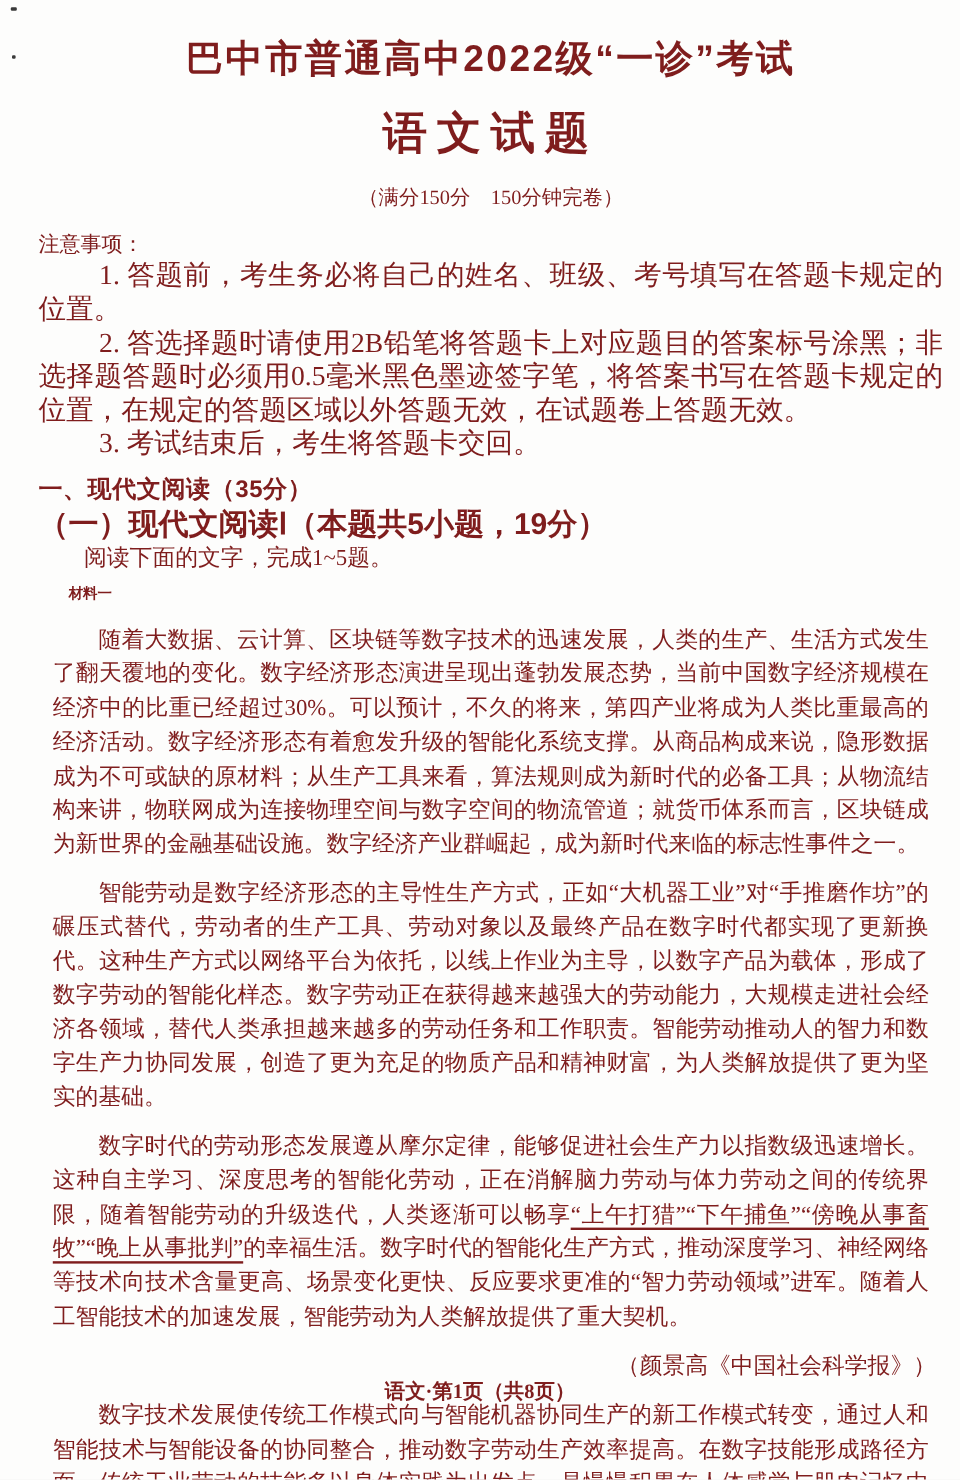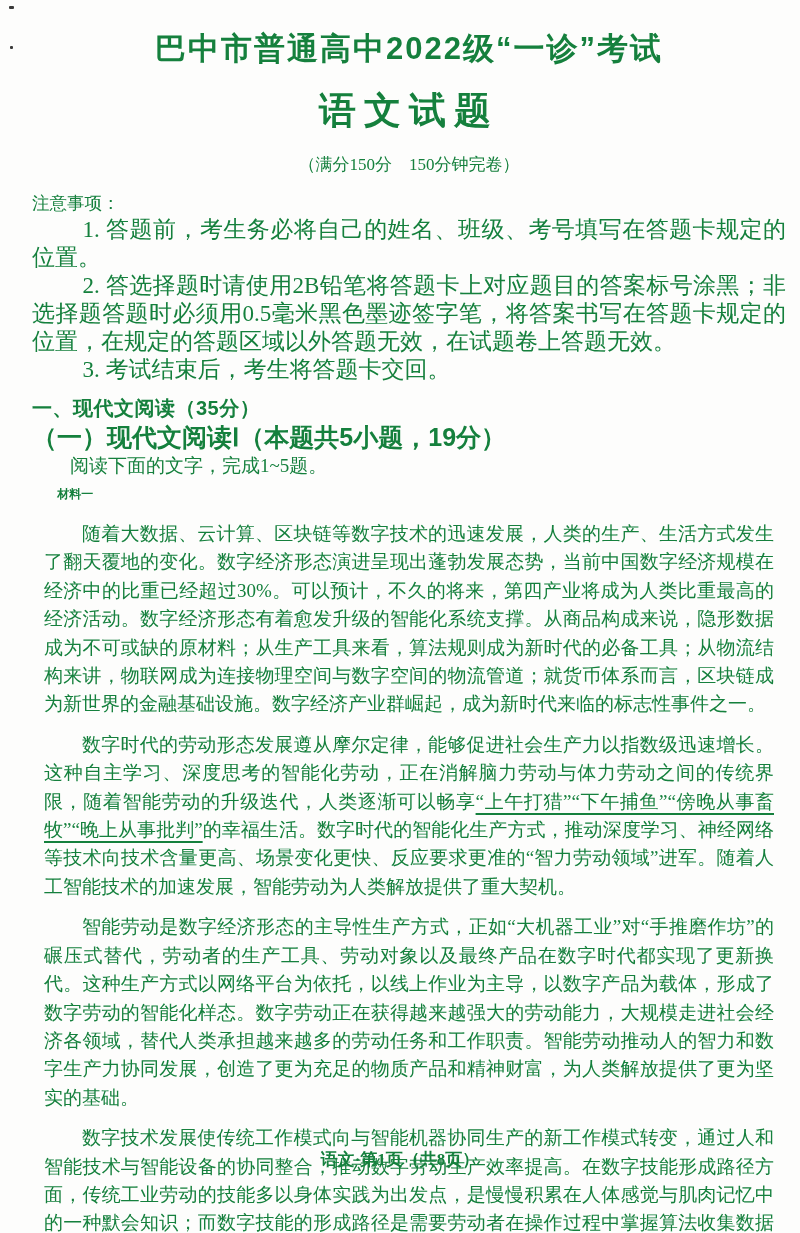--- a/index.html
+++ b/index.html
@@ -3,21 +3,21 @@
 <meta charset="utf-8">
 <style>
   html, body { margin: 0; padding: 0; }
   body { background: #e9e9e9; }
   .page {
     position: relative;
     width: 800px;
     height: 1233px;
     margin: 0 auto;
     background: #fdfdfc;
-    color: #15803d;
+    color: #7f1d1d;
     font-family: "Liberation Serif", serif;
     box-sizing: border-box;
     padding: 22px 14px 0 32px;
     overflow: hidden;
   }
   .exam-title {
     margin: 6px 0 0;
     text-align: center;
     font-family: "Liberation Sans", sans-serif;
     font-weight: 700;
@@ -135,21 +135,22 @@
     <p class="notice-item">3. 考试结束后，考生将答题卡交回。</p>
   </div>
 
   <div>
     <p class="section-heading">一、现代文阅读（35分）</p>
     <p class="subsection-heading">（一）现代文阅读Ⅰ（本题共5小题，19分）</p>
     <p class="instruction">阅读下面的文字，完成1~5题。</p>
 
     <p class="material-label">材料一</p>
     <p class="body-para">随着大数据、云计算、区块链等数字技术的迅速发展，人类的生产、生活方式发生了翻天覆地的变化。数字经济形态演进呈现出蓬勃发展态势，当前中国数字经济规模在经济中的比重已经超过30%。可以预计，不久的将来，第四产业将成为人类比重最高的经济活动。数字经济形态有着愈发升级的智能化系统支撑。从商品构成来说，隐形数据成为不可或缺的原材料；从生产工具来看，算法规则成为新时代的必备工具；从物流结构来讲，物联网成为连接物理空间与数字空间的物流管道；就货币体系而言，区块链成为新世界的金融基础设施。数字经济产业群崛起，成为新时代来临的标志性事件之一。</p>
+    <p class="body-para">智能劳动是数字经济形态的主导性生产方式，正如“大机器工业”对“手推磨作坊”的碾压式替代，劳动者的生产工具、劳动对象以及最终产品在数字时代都实现了更新换代。这种生产方式以网络平台为依托，以线上作业为主导，以数字产品为载体，形成了数字劳动的智能化样态。数字劳动正在获得越来越强大的劳动能力，大规模走进社会经济各领域，替代人类承担越来越多的劳动任务和工作职责。智能劳动推动人的智力和数字生产力协同发展，创造了更为充足的物质产品和精神财富，为人类解放提供了更为坚实的基础。</p>
     <p class="body-para"><span>数字时代的劳动形态发展遵从摩尔定律，能够促进社会生产力以指数级迅速增长。这种自主学习、深度思考的智能化劳动，正在消解脑力劳动与体力劳动之间的传统界限，随着智能劳动的升级迭代，人类逐渐可以畅享</span><span class="underlined">“上午打猎”“下午捕鱼”“傍晚从事畜牧”“晚上从事批判”</span><span>的幸福生活。数字时代的智能化生产方式，推动深度学习、神经网络等技术向技术含量更高、场景变化更快、反应要求更准的“智力劳动领域”进军。随着人工智能技术的加速发展，智能劳动为人类解放提供了重大契机。</span></p>
-    <p class="body-para">智能劳动是数字经济形态的主导性生产方式，正如“大机器工业”对“手推磨作坊”的碾压式替代，劳动者的生产工具、劳动对象以及最终产品在数字时代都实现了更新换代。这种生产方式以网络平台为依托，以线上作业为主导，以数字产品为载体，形成了数字劳动的智能化样态。数字劳动正在获得越来越强大的劳动能力，大规模走进社会经济各领域，替代人类承担越来越多的劳动任务和工作职责。智能劳动推动人的智力和数字生产力协同发展，创造了更为充足的物质产品和精神财富，为人类解放提供了更为坚实的基础。</p>
+    <p class="attribution">（颜景高《中国社会科学报》）</p>
 
     <p class="body-para">数字技术发展使传统工作模式向与智能机器协同生产的新工作模式转变，通过人和智能技术与智能设备的协同整合，推动数字劳动生产效率提高。在数字技能形成路径方面，传统工业劳动的技能多以身体实践为出发点，是慢慢积累在人体感觉与肌肉记忆中的一种默会知识；而数字技能的形成路径是需要劳动者在操作过程中掌握算法收集数据的逻辑、人工智能学习的路径等隐性知识，形成把控数字技术的能力。通过数字技能，数字劳动者将数字技术知识转化为数字产品并创造劳动价值。数字劳动者需要在数字工具与数字产品之间搭建起关系结构的思维能力与组织能力。因此，数字劳动者的技能养成更多依赖机器学习与逻辑创新。在这个意义上，数字技术不仅无法替代劳动者技能，而且对劳动者的技能提出了更高要求。</p>
   </div>
 
   <div class="page-footer">语文·第1页（共8页）</div>
 
 </div>
 
 </body></html>

